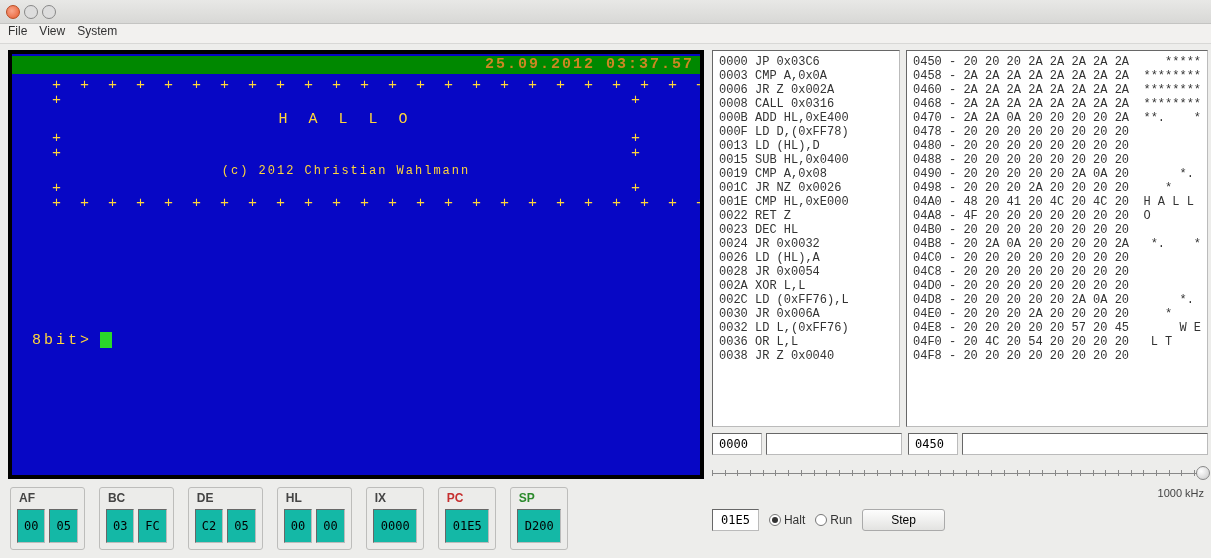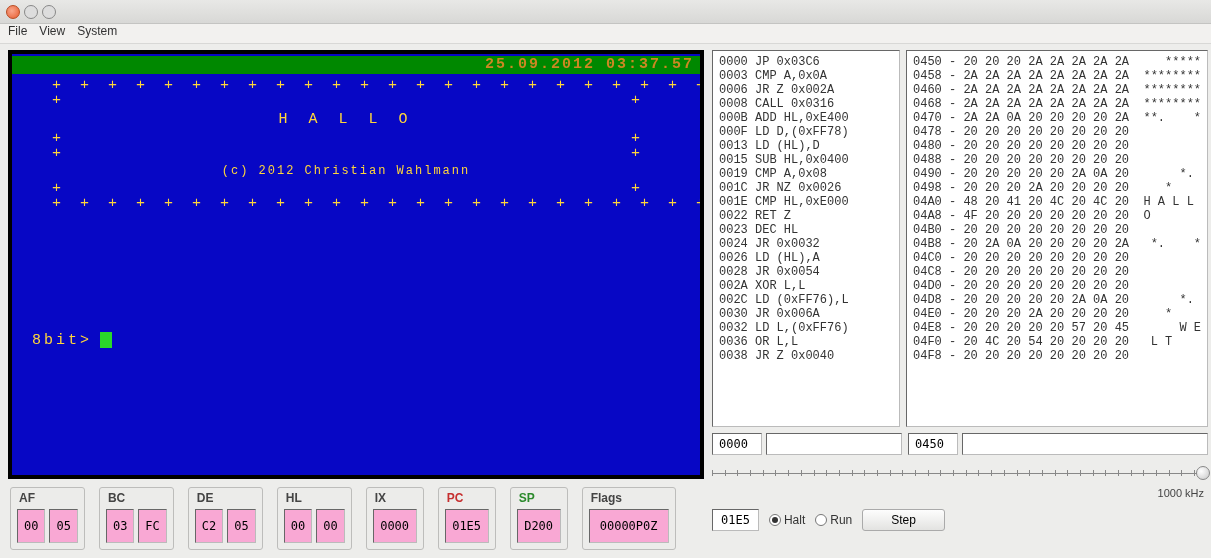--- a/index.html
+++ b/index.html
@@ -138,27 +138,27 @@
     display:flex;
     flex-direction:column;
     align-items:flex-start;
     gap:4px;
   }
   .reggroup.pair .vals { display:flex; gap:4px;}
   .reglabel { font-size: 12px; color:#444; font-weight:bold; margin-left:2px;}
   .reglabel.red { color:#c62f2f;}
   .reglabel.green { color:#2c8a2c;}
   .regval {
-    background: #f9a8d4;
+    background: #14b8a6;
     border: 1px inset #bbb;
     padding: 9px 6px;
     font-family: monospace;
     font-size: 12px;
     min-width: 22px;
-    text-align:center;
+    text-align:right;
   }
   .regval.wide { min-width: 44px;}
   .regval.xwide { min-width: 80px;}
   
   .toprow {
     display:flex;
     gap: 6px;
     height: 377px;
   }
   .listbox {
@@ -341,24 +341,20 @@
         <div class="reglabel">IX</div>
         <div class="regval wide">0000</div>
       </div>
       <div class="reggroup">
         <div class="reglabel red">PC</div>
         <div class="regval wide">01E5</div>
       </div>
       <div class="reggroup">
         <div class="reglabel green">SP</div>
         <div class="regval wide">D200</div>
-      </div>
-      <div class="reggroup">
-        <div class="reglabel">Flags</div>
-        <div class="regval xwide">00000P0Z</div>
       </div>
     </div>
   </div>
 
   <div class="rightcol">
     <div class="toprow">
       <div class="listbox disasm" id="disasm">0000 JP 0x03C6
 0003 CMP A,0x0A
 0006 JR Z 0x002A
 0008 CALL 0x0316

